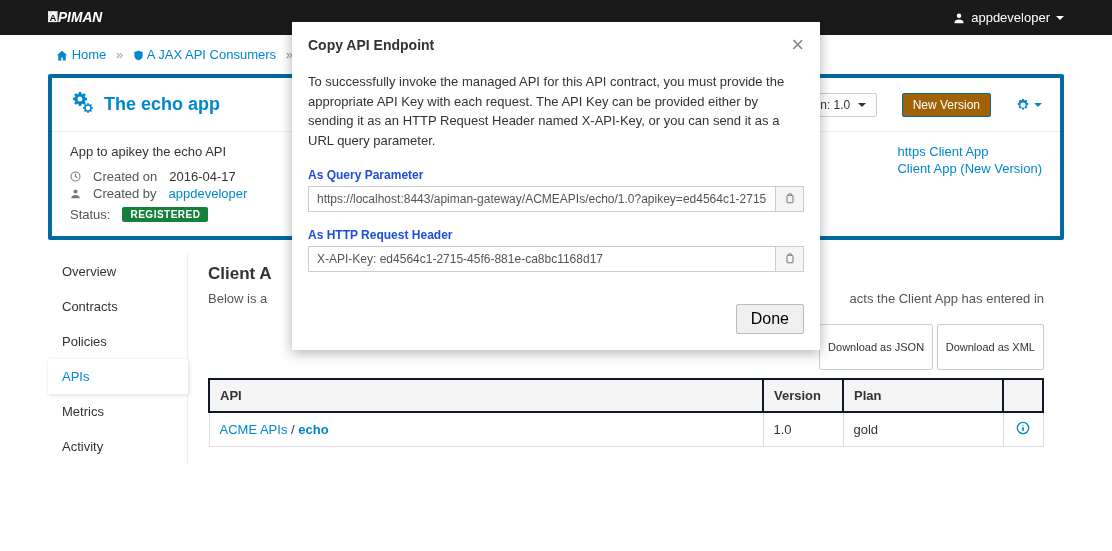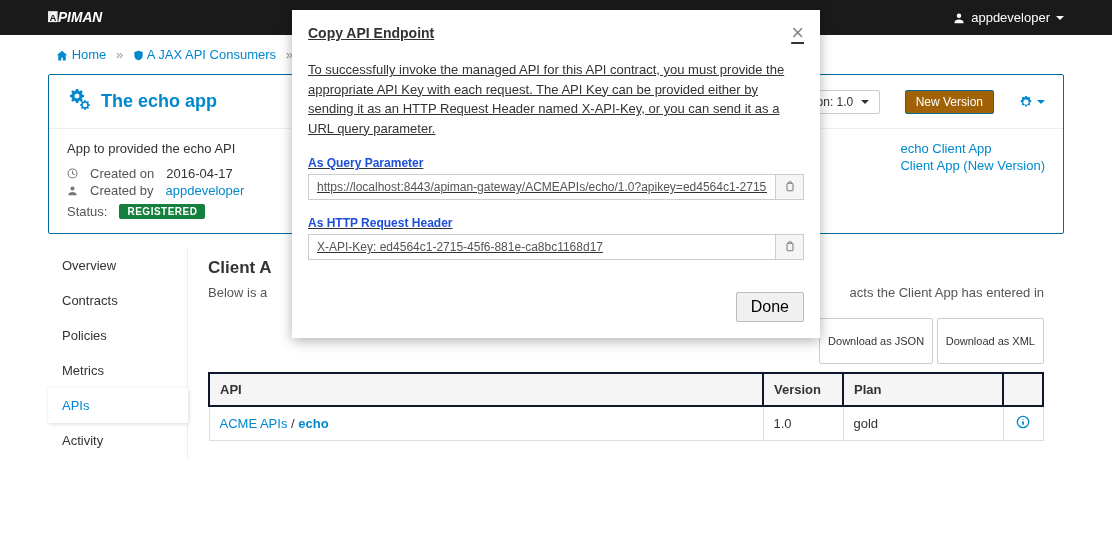--- a/index.html
+++ b/index.html
@@ -8,21 +8,21 @@
     .navbar { background: #1a1a1a; height: 35px; display: flex; justify-content: space-between; align-items: center; padding: 0 48px; }
     .logo { height: 18px; }
     .logo svg { height: 18px; }
     .user-menu { color: #fff; font-size: 13px; display: flex; align-items: center; gap: 6px; cursor: pointer; }
     
     .breadcrumb { padding: 12px 56px; font-size: 13px; }
     .breadcrumb a { color: #0088ce; text-decoration: none; }
     .breadcrumb .sep { color: #999; margin: 0 6px; }
     
     .main-content { padding: 0 48px; }
-    .page-panel { border: 1px solid #0369a1; border-radius: 2px; }
+    .page-panel { border: 4px solid #0369a1; border-radius: 2px; }
     .panel-header { padding: 12px 18px; border-bottom: 1px solid #eee; display: flex; justify-content: space-between; align-items: center; }
     .page-title { color: #0088ce; font-size: 18px; font-weight: 600; display: flex; align-items: center; gap: 10px; }
     .page-title .icon-large svg { width: 24px; height: 24px; }
     .header-actions { display: flex; align-items: center; gap: 25px; }
     .btn { display: inline-block; padding: 4px 10px; font-size: 12px; border: 1px solid #ccc; background: #fff; border-radius: 2px; cursor: pointer; color: #333; }
     .btn-primary { background: #a16207; color: #fff; border-color: #006e9c; }
     .btn-small { padding: 16px 8px; font-size: 11px; }
     .gear-dd { color: #0088ce; display: flex; align-items: center; gap: 4px; cursor: pointer; }
     
     .panel-body { padding: 12px 18px; display: flex; justify-content: space-between; }
@@ -46,21 +46,21 @@
     
     table { width: 100%; border-collapse: collapse; }
     th { text-align: left; padding: 8px 10px; background: #f5f5f5; border: 2px solid #0f172a; font-weight: 600; font-size: 13px; }
     td { padding: 8px 10px; border: 1px solid #ddd; font-size: 13px; }
     td a { color: #0088ce; text-decoration: none; }
     td a strong { font-weight: bold; }
     .info-cell { text-align: center; width: 40px; color: #0088ce; }
     
     
     .modal-backdrop { position: fixed; top: 0; left: 0; right: 0; bottom: 0; display: flex; justify-content: center; align-items: flex-start; pointer-events: none; }
-    .modal { background: #fff; width: 528px; margin-top: 10px; box-shadow: 0 3px 12px rgba(0,0,0,0.3); pointer-events: auto; text-decoration: underline; }
+    .modal { background: #fff; width: 528px; margin-top: 22px; box-shadow: 0 3px 12px rgba(0,0,0,0.3); pointer-events: auto; }
     .modal-header { padding: 12px 16px; display: flex; justify-content: space-between; align-items: center; }
     .modal-title { font-size: 14px; font-weight: 600; }
     .modal-close { font-size: 22px; color: #888; cursor: pointer; background: none; border: none; line-height: 1; }
     .modal-body { padding: 4px 16px 16px 16px; }
     .modal-body p { color: #333; line-height: 1.5; font-size: 13px; margin-bottom: 18px; }
     .form-label { font-size: 12px; font-weight: 600; color: #1d4ed8; margin-bottom: 4px; display: block; }
     .input-group { display: flex; margin-bottom: 16px; }
     .input-group input { flex: 1; padding: 5px 8px; border: 1px solid #ccc; font-size: 12px; font-family: inherit; background: #fff; color: #555; }
     .input-group .copy-btn { width: 28px; border: 1px solid #ccc; border-left: none; background: #f5f5f5; display: flex; align-items: center; justify-content: center; cursor: pointer; }
     .modal-footer { text-align: right; padding: 0 16px 16px 16px; }
@@ -131,21 +131,21 @@
         <span class="gear-dd">
           <svg width="14" height="14" viewBox="0 0 16 16" fill="#0088ce">
               <path d="M9 1l.6 1.9 1.9-.8 1.4 1.4-.8 1.9L14 6v2l-1.9.6.8 1.9-1.4 1.4-1.9-.8L9 13H7l-.6-1.9-1.9.8-1.4-1.4.8-1.9L2 8V6l1.9-.6-.8-1.9 1.4-1.4 1.9.8L7 1h2zM8 5a3 3 0 100 6 3 3 0 000-6z"></path>
             </svg>
           <span class="caret-down"></span>
         </span>
       </div>
     </div>
     <div class="panel-body">
       <div class="meta-left">
-        <div class="desc">App to provided the echo API</div>
+        <div class="desc">App to apikey the echo API</div>
         <div class="meta-row">
           <svg width="11" height="11" viewBox="0 0 16 16" fill="#777">
               <circle cx="8" cy="8" r="6.5" fill="none" stroke="#777" stroke-width="1.5"></circle>
               <path d="M8 4v4l3 2" stroke="#777" stroke-width="1.5" fill="none"></path>
             </svg>
           <span>Created on</span>
           <span style="color:#333">2016-04-17</span>
         </div>
         <div class="meta-row">
           <svg width="11" height="11" viewBox="0 0 16 16" fill="#777">
@@ -153,33 +153,33 @@
             </svg>
           <span>Created by</span>
           <a href="#">appdeveloper</a>
         </div>
         <div class="meta-row status-row">
           <span>Status:</span>
           <span class="badge">REGISTERED</span>
         </div>
       </div>
       <div class="meta-right">
-        <a href="#">echo Client App</a>
+        <a href="#">https Client App</a>
         <a href="#">Client App (New Version)</a>
       </div>
     </div>
   </div>
 
   <div class="content-area">
     <div class="sidenav">
       <div class="sidenav-item">Overview</div>
       <div class="sidenav-item">Contracts</div>
       <div class="sidenav-item">Policies</div>
+      <div class="sidenav-item active">APIs</div>
       <div class="sidenav-item">Metrics</div>
-      <div class="sidenav-item active">APIs</div>
       <div class="sidenav-item">Activity</div>
     </div>
     <div class="content-main">
       <div class="section-title">Client A</div>
       <div class="section-desc">
         <span>Below is a</span>
         <span style="float:right">acts the Client App has entered in</span>
         <div style="clear:both"></div>
       </div>
       <div class="download-actions">

